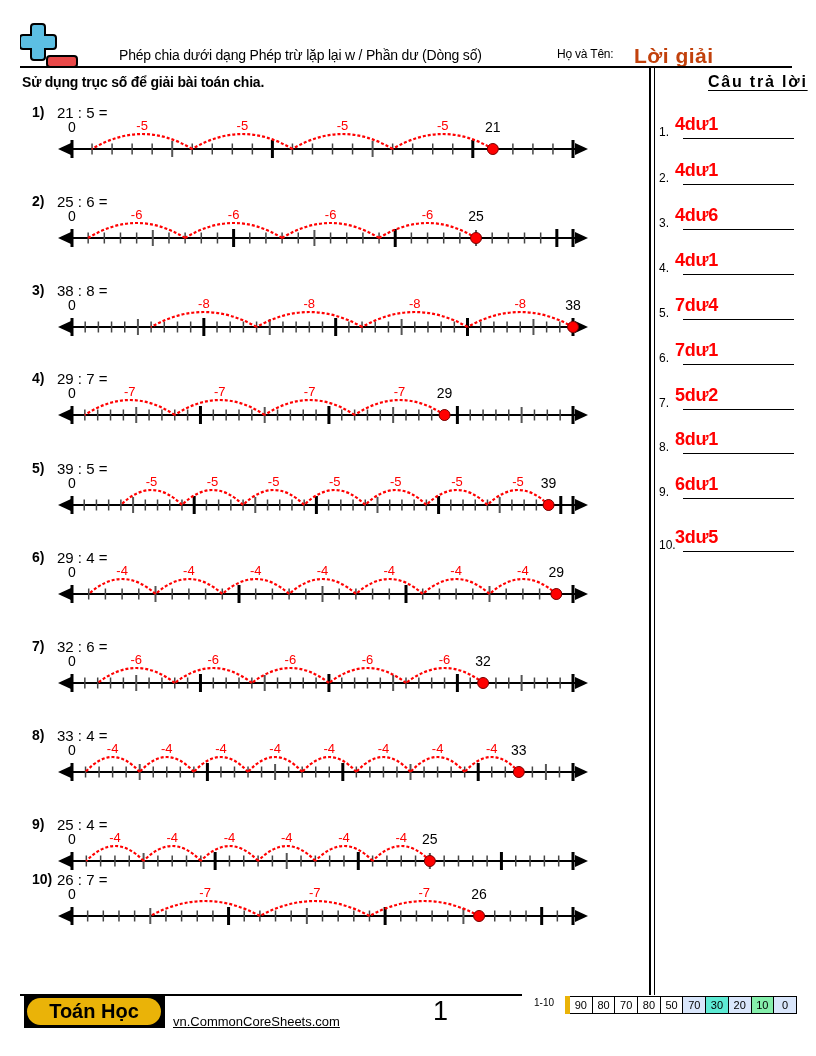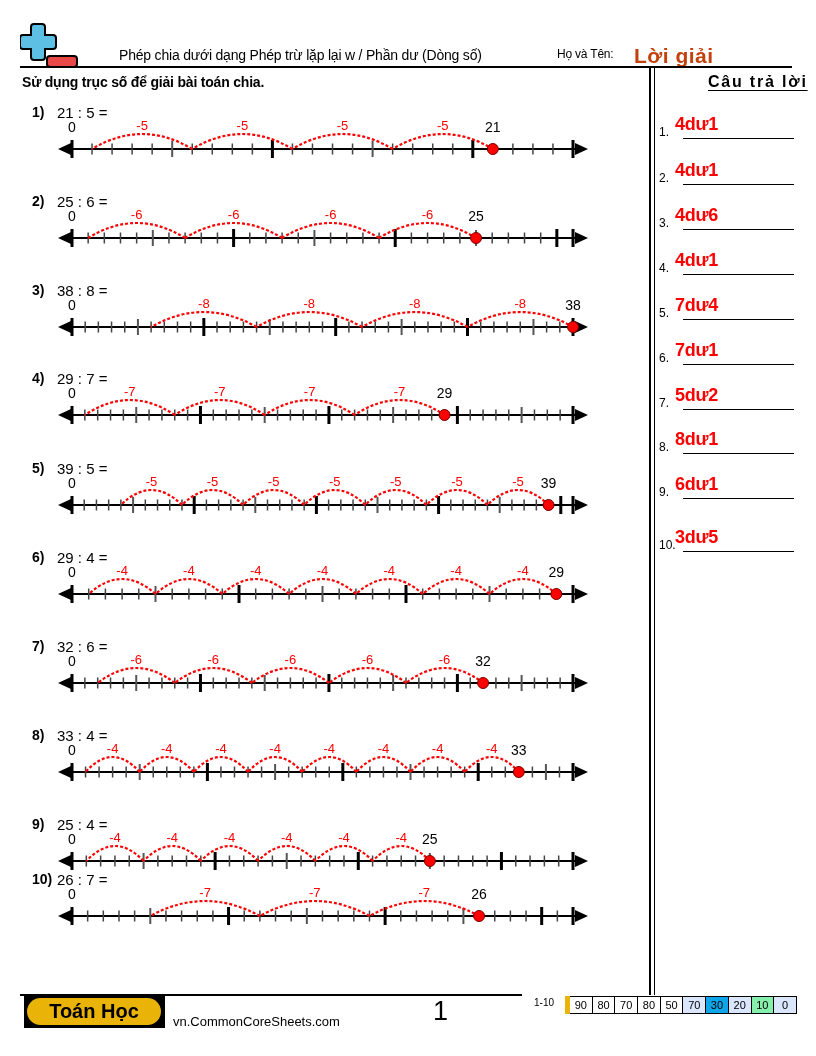--- a/index.html
+++ b/index.html
@@ -22,21 +22,21 @@
     .ans-val { position: absolute; left: 16px; right: 0; bottom: 4px; text-align: left;
                font-size: 18px; font-weight: bold; color: #f00; letter-spacing: -0.3px; }
     .problem { position: absolute; left: 0; width: 600px; height: 60px; }
     .p-num { position: absolute; left: 32px; top: 0; font-size: 14px; font-weight: bold; }
     .p-text { position: absolute; left: 57px; top: 0; font-size: 15px; white-space: nowrap; }
     .problem svg { position: absolute; left: 0; top: 0; overflow: visible; }
     #footer-rule { left: 20px; top: 994px; width: 502px; height: 1.5px; background: #000; }
     #brand-box { left: 24px; top: 995px; width: 141px; height: 33px; background: #000; }
     #brand-pill { left: 27px; top: 998px; width: 134px; height: 27px; background: #eab308; border-radius: 14px;
                   font-size: 20px; font-weight: bold; text-align: center; line-height: 27px; }
-    #site { left: 173px; top: 1014px; font-size: 13px; }
+    #site { left: 173px; top: 1014px; font-size: 13px; text-decoration: underline; }
     #page-num { left: 433px; top: 996px; font-size: 27px; }
     #score-label { left: 534px; top: 997px; font-size: 10px; }
     #score-table { left: 565px; top: 996px; display: flex; border-left: 5px solid #eab308; }
     .score-cell { width: 21.7px; height: 16px; border: 1px solid #000; border-left: none; font-size: 11px;
                   text-align: center; line-height: 16px; }
   </style>
 </head>
 <body>
 
 <svg id="logo" class="abs" viewBox="0 0 62 48">
@@ -710,17 +710,17 @@
 <div id="site" class="abs">vn.CommonCoreSheets.com</div>
 <div id="page-num" class="abs">1</div>
 <div id="score-label" class="abs">1-10</div>
 <div id="score-table" class="abs">
     <div class="score-cell">90</div>
     <div class="score-cell">80</div>
     <div class="score-cell">70</div>
     <div class="score-cell">80</div>
     <div class="score-cell">50</div>
     <div class="score-cell" style="background: rgb(217, 230, 251);">70</div>
-    <div class="score-cell" style="background: #0ea5e9;">30</div>
+    <div class="score-cell" style="background: #5eead4;">30</div>
     <div class="score-cell" style="background: rgb(217, 230, 251);">20</div>
     <div class="score-cell" style="background: #86efac;">10</div>
     <div class="score-cell" style="background: rgb(217, 230, 251);">0</div>
   </div>
 
 </body></html>

